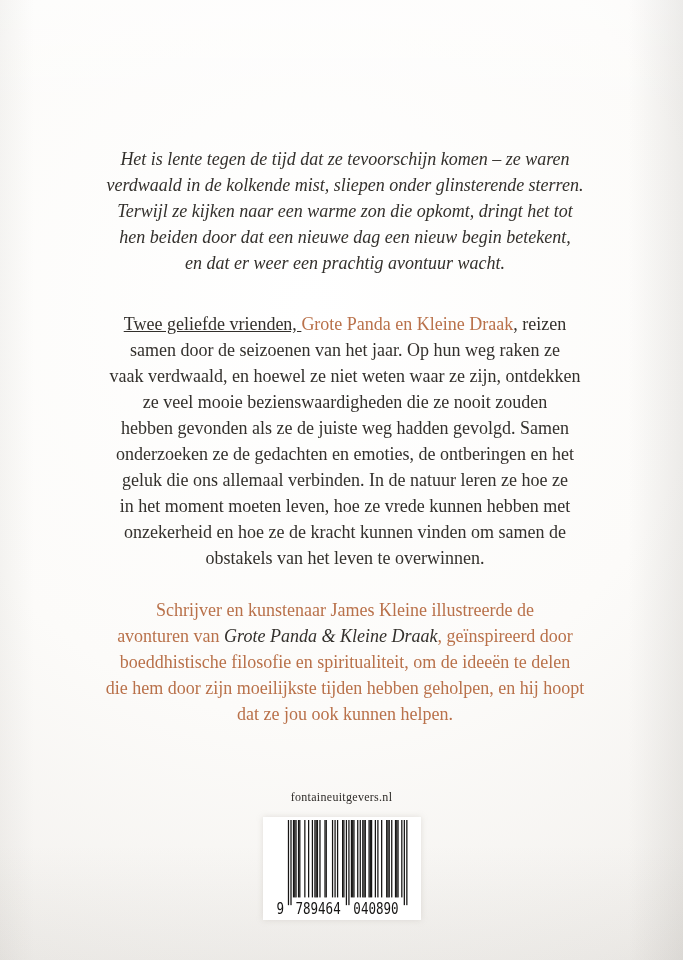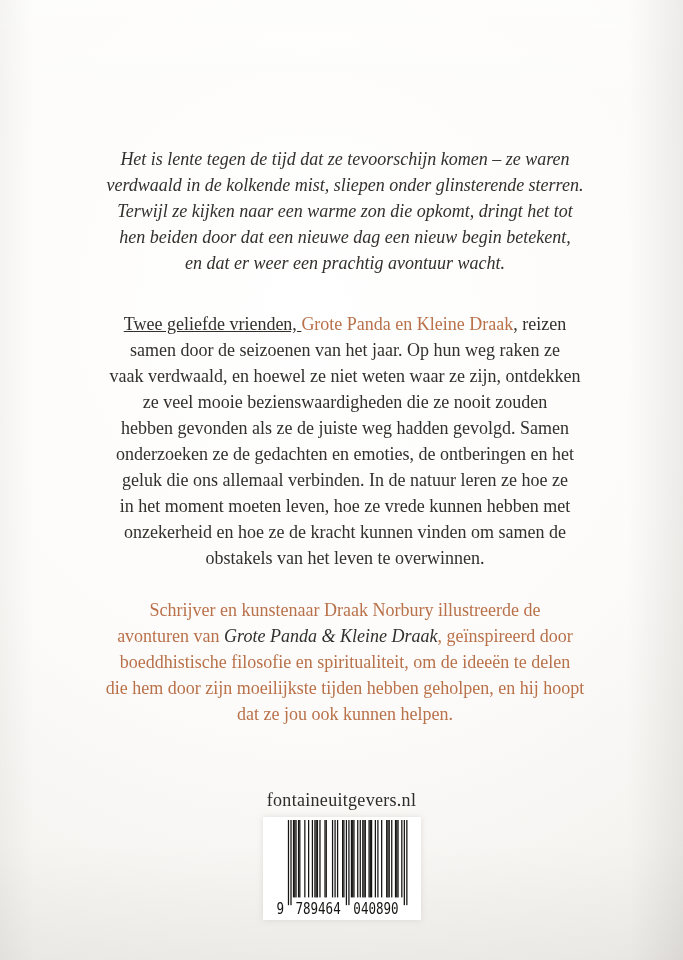--- a/index.html
+++ b/index.html
@@ -24,21 +24,21 @@
     line-height:26px;
   }
   .quote{top:146px;font-style:italic;}
   .synopsis{top:311px;}
   .author-note{top:597px;}
   .tone-ink{color:#33302c;}
   .tone-accent{color:#b9714a;text-align:right;}
   .publisher{
     position:absolute;top:790px;left:0;right:0;
     text-align:center;
-    font-size:18px;
+    font-size:12px;
     letter-spacing:0.3px;
     color:#2e2b28;
   }
   .barcode-box{
     position:absolute;top:817px;left:50%;
     transform:translateX(-50%);
     width:158px;height:103px;
     background:#ffffff;
     box-shadow:0 0 6px rgba(180,175,165,0.35);
     display:flex;justify-content:center;align-items:flex-start;
@@ -66,21 +66,21 @@
 samen door de seizoenen van het jaar. Op hun weg raken ze
 vaak verdwaald, en hoewel ze niet weten waar ze zijn, ontdekken
 ze veel mooie bezienswaardigheden die ze nooit zouden
 hebben gevonden als ze de juiste weg hadden gevolgd. Samen
 onderzoeken ze de gedachten en emoties, de ontberingen en het
 geluk die ons allemaal verbinden. In de natuur leren ze hoe ze
 in het moment moeten leven, hoe ze vrede kunnen hebben met
 onzekerheid en hoe ze de kracht kunnen vinden om samen de
 obstakels van het leven te overwinnen.</span></p>
 
-  <p class="para author-note"><span class="tone-accent" style="color: rgb(185, 113, 74);">Schrijver en kunstenaar Draak Norbury illustreerde de
+  <p class="para author-note"><span class="tone-accent" style="color: rgb(185, 113, 74);">Schrijver en kunstenaar James Kleine illustreerde de
 avonturen van </span><span class="tone-ink" style="color: rgb(51, 48, 44); font-style: italic;">Grote Panda &amp; Kleine Draak</span><span class="tone-accent" style="color: rgb(185, 113, 74);">, geïnspireerd door
 boeddhistische filosofie en spiritualiteit, om de ideeën te delen
 die hem door zijn moeilijkste tijden hebben geholpen, en hij hoopt
 dat ze jou ook kunnen helpen.</span></p>
 
   <div class="publisher">fontaineuitgevers.nl</div>
 
   <div class="barcode-box">
     <svg id="barcode-svg" viewBox="0 0 108 62" preserveAspectRatio="none" width="136" height="96">
         <rect x="11" y="0" width="1" height="55" class="bar"></rect>

